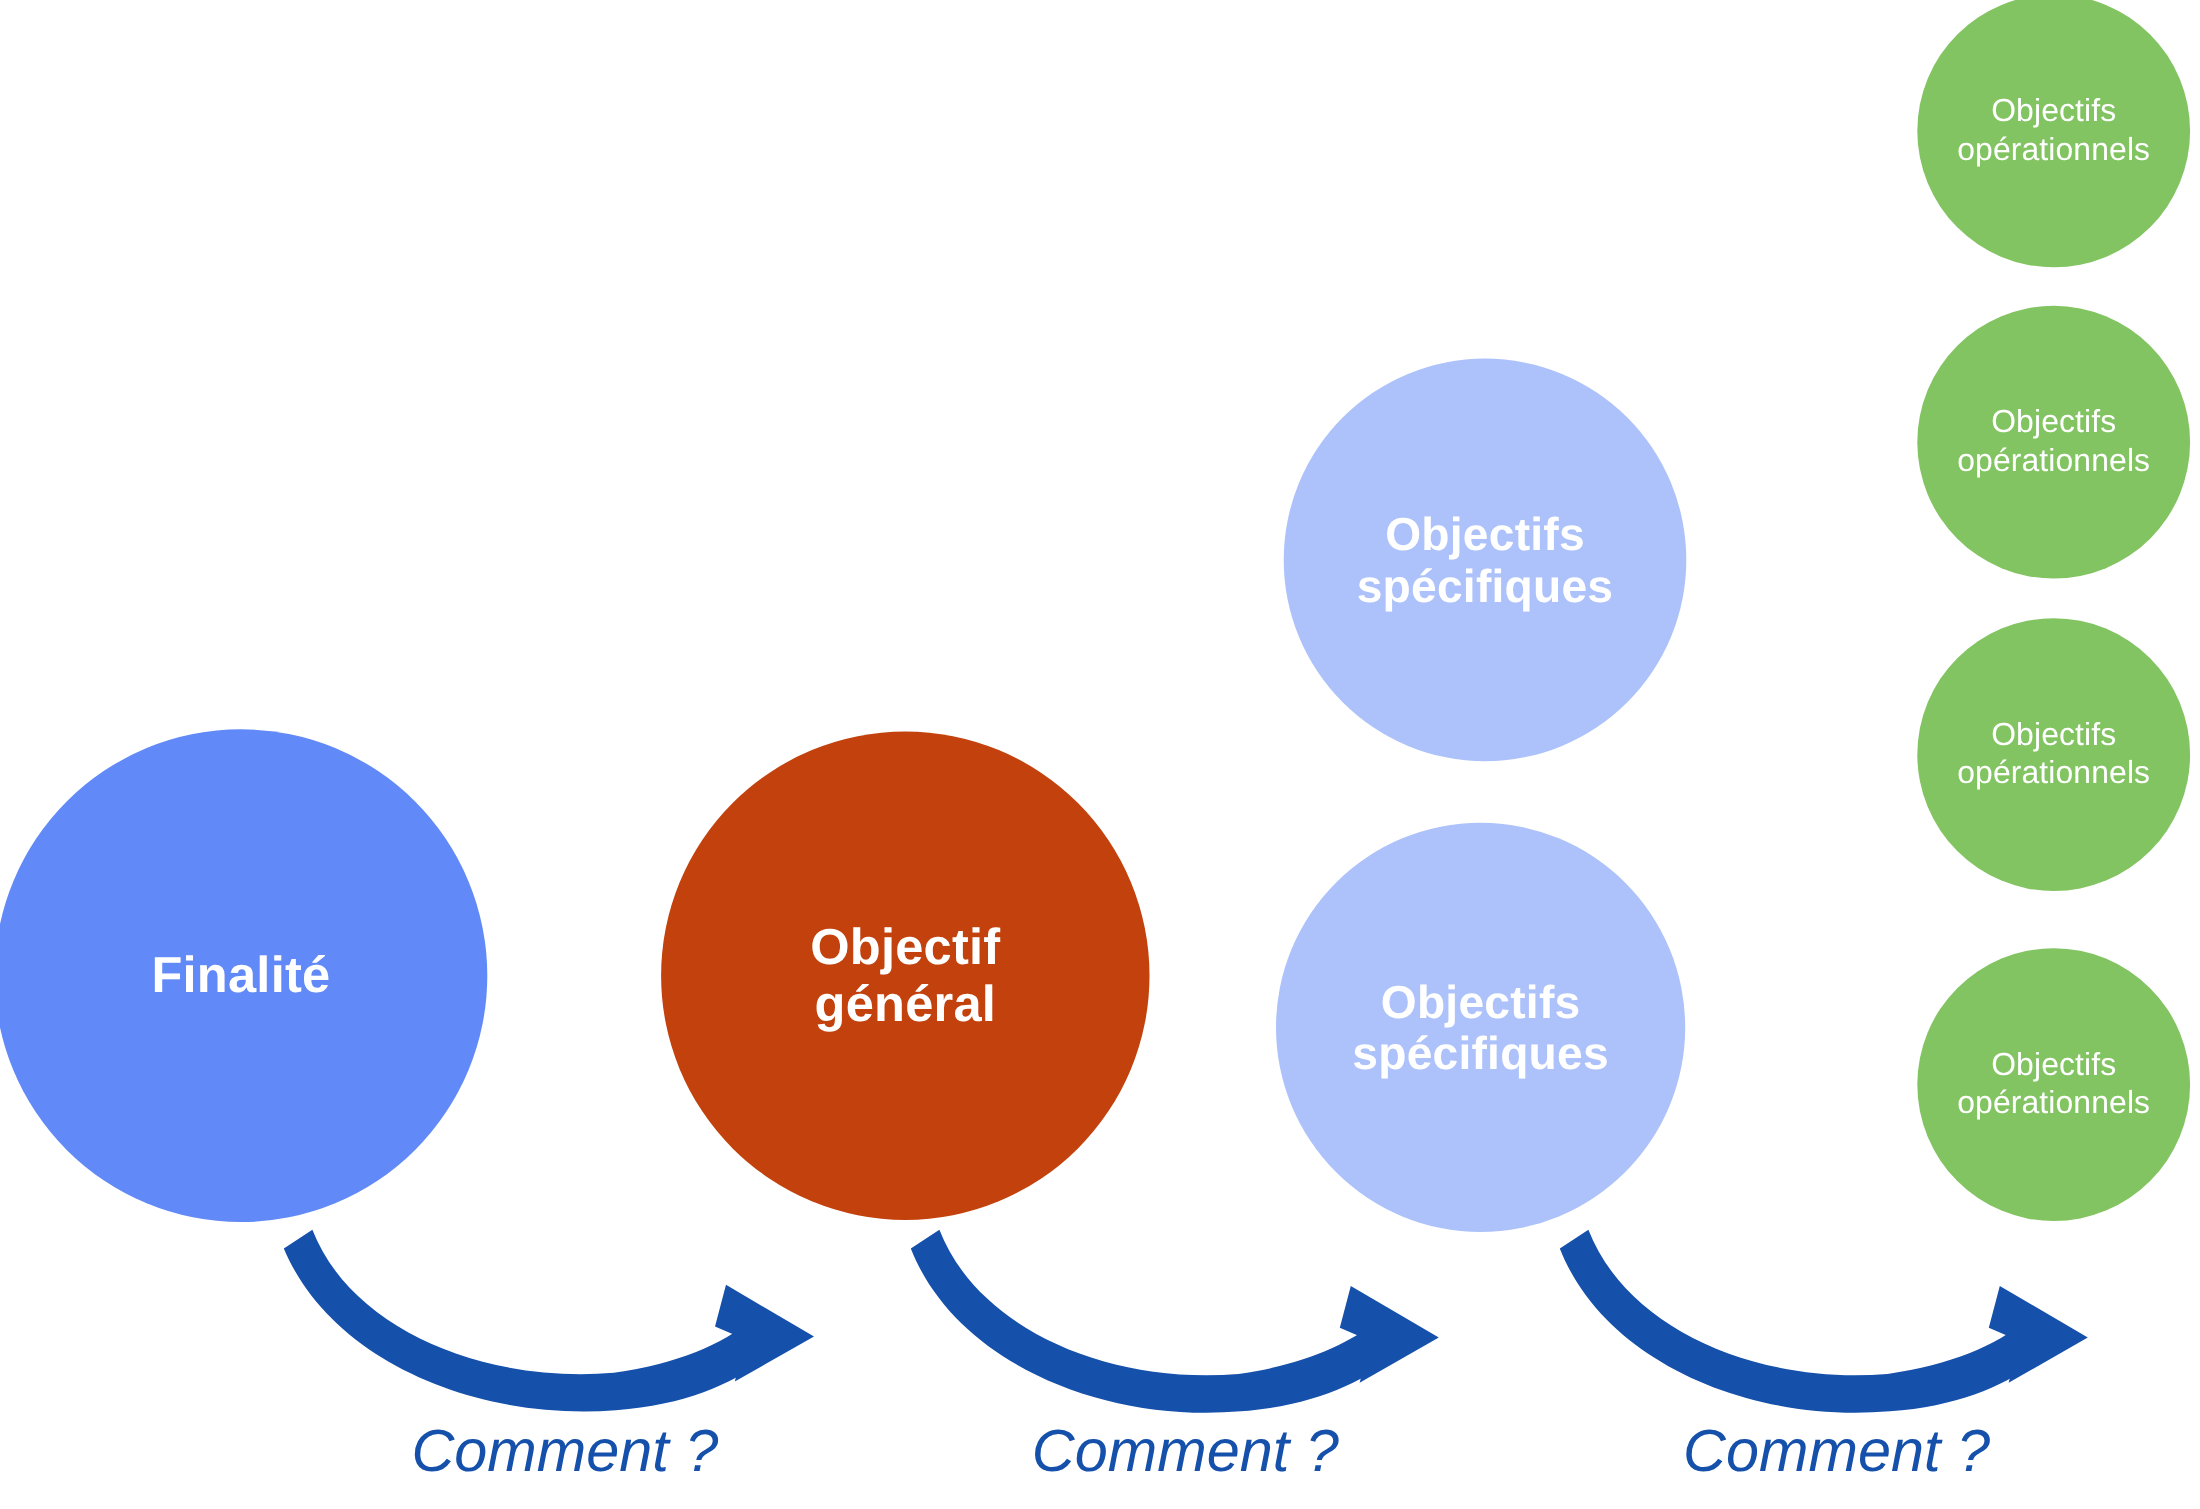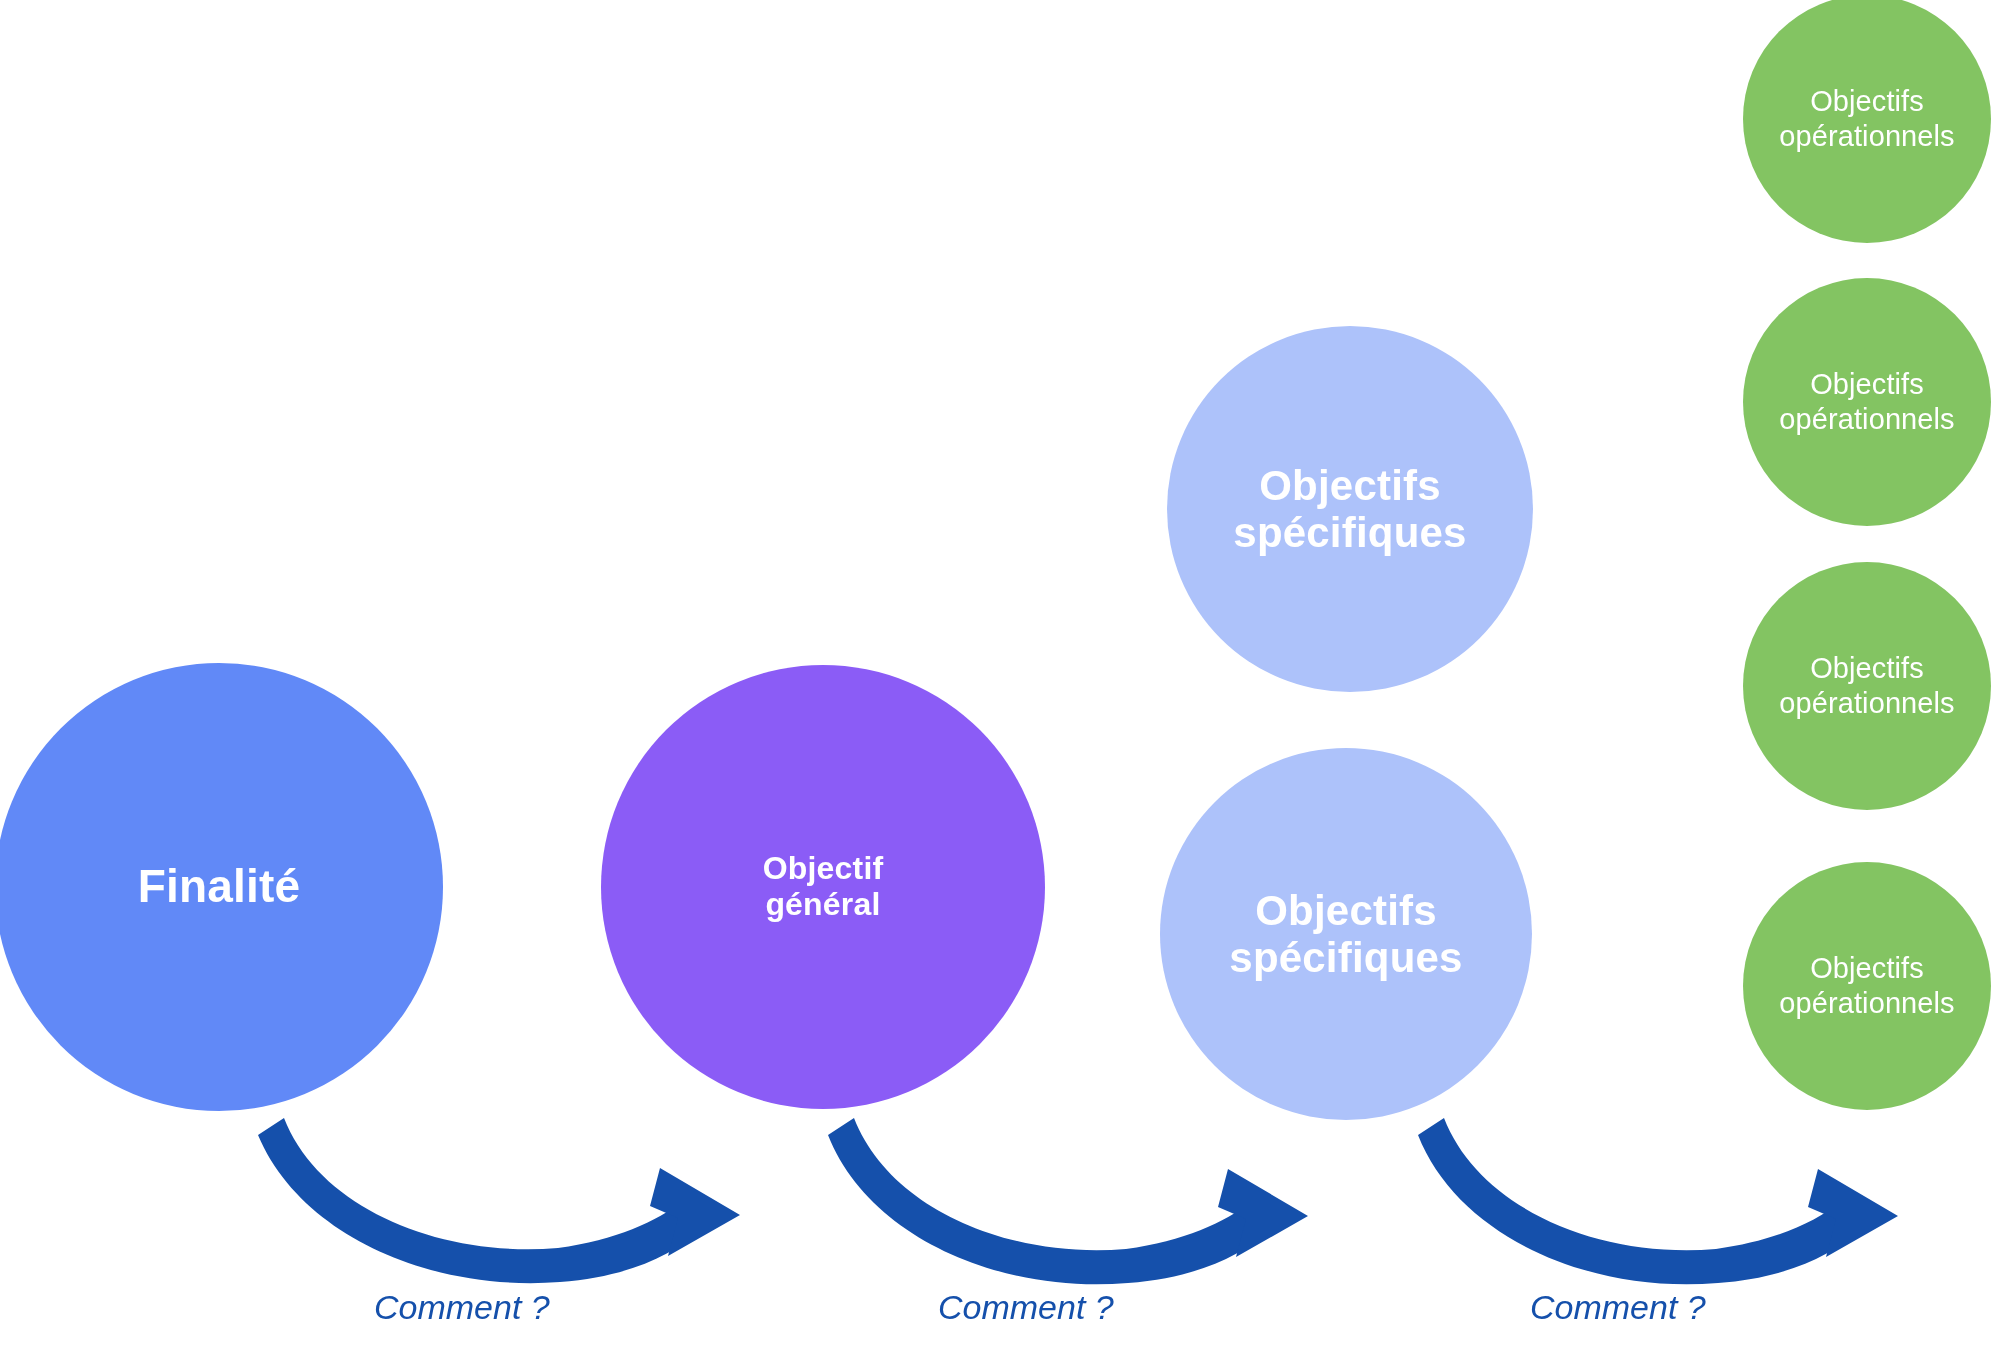--- a/index.html
+++ b/index.html
@@ -50,22 +50,22 @@
     font-size: 46px;
     font-weight: bold;
     letter-spacing: 0.2px;
   }
 
   .circle-general {
     left: 601px;
     top: 665px;
     width: 444px;
     height: 444px;
-    background: #8b5cf6;
-    font-size: 32px;
+    background: #c2410c;
+    font-size: 46px;
     font-weight: bold;
     letter-spacing: 0.2px;
   }
 
   .circle-specifique {
     width: 366px;
     height: 366px;
     background: #adc2fa;
     font-size: 42px;
     font-weight: bold;
@@ -97,21 +97,21 @@
     width: 2000px;
     height: 1372px;
     pointer-events: none;
   }
 
   
   .comment-caption {
     position: absolute;
     font-family: "Liberation Sans", "DejaVu Sans", sans-serif;
     font-style: italic;
-    font-size: 34px;
+    font-size: 54px;
     color: #1550ab;
     white-space: nowrap;
   }
   .comment-1 { left: 374px;  top: 1288px; }
   .comment-2 { left: 938px;  top: 1288px; }
   .comment-3 { left: 1530px; top: 1288px; }
 </style>
 </head>
 <body>
 

